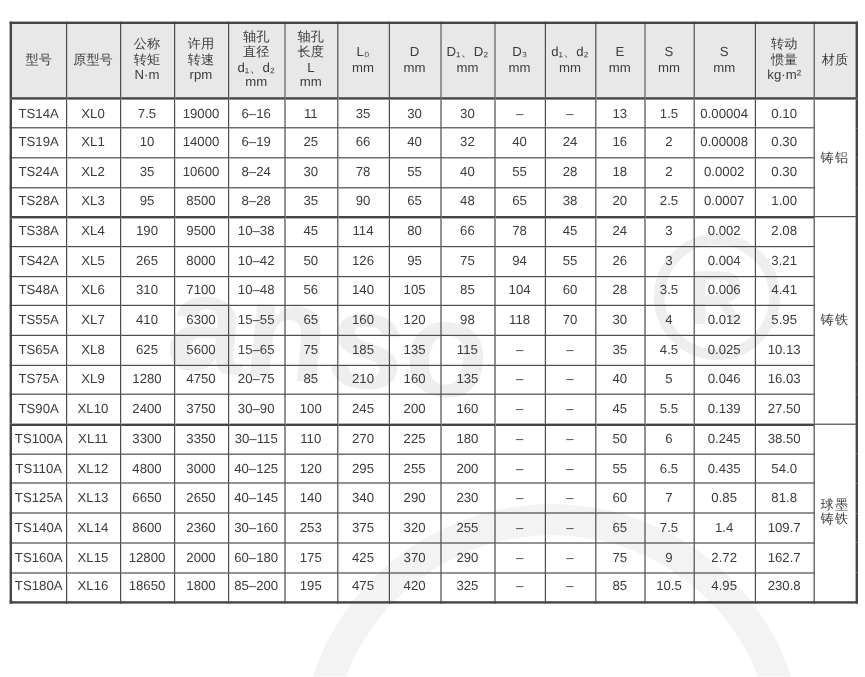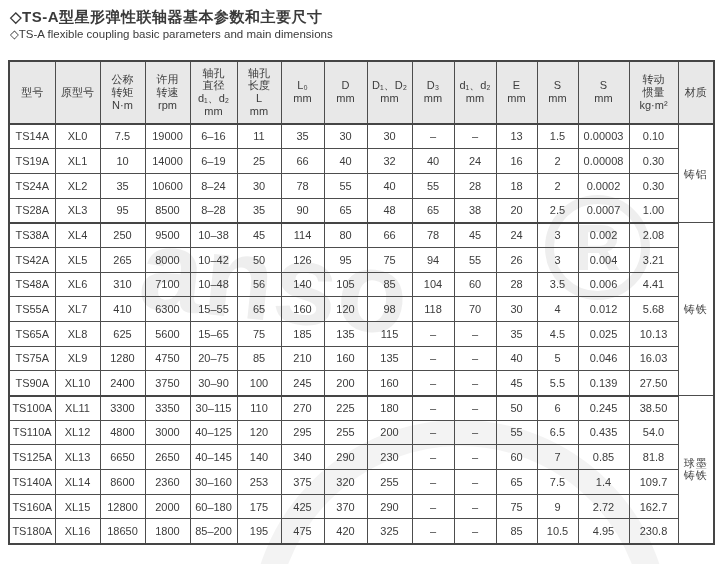--- a/index.html
+++ b/index.html
@@ -71,24 +71,20 @@
     line-height: 1.1;
   }
   table.params tr.group-end td { border-bottom: 2.5px solid #454545; margin-top: 20px; }
   td.material-cell { line-height: 1.25; letter-spacing: 1px; }
 </style>
 </head>
 <body>
 
 <div class="page">
 
-  <div class="titles">
-    <div class="title-cn">◇TS-A型星形弹性联轴器基本参数和主要尺寸</div>
-    <div class="title-en">◇TS-A flexible coupling basic parameters and main dimensions</div>
-  </div>
 
   <div class="watermark wm-latin">anso</div>
   <div class="watermark wm-reg">R</div>
   <div class="watermark wm-arc"></div>
 
   <table class="params">
     <colgroup>
         <col style="width: 46px;">
         <col style="width: 45px;">
         <col style="width: 45px;">
@@ -134,21 +130,21 @@
           <td>19000</td>
           <td>6–16</td>
           <td>11</td>
           <td>35</td>
           <td>30</td>
           <td>30</td>
           <td>–</td>
           <td>–</td>
           <td>13</td>
           <td>1.5</td>
-          <td>0.00003</td>
+          <td>0.00004</td>
           <td>0.10</td>
           <td class="material-cell" rowspan="4">铸铝</td>
         </tr>
         <tr>
           <td>TS19A</td>
           <td>XL1</td>
           <td>10</td>
           <td>14000</td>
           <td>6–19</td>
           <td>25</td>
@@ -192,21 +188,21 @@
           <td>65</td>
           <td>38</td>
           <td>20</td>
           <td>2.5</td>
           <td>0.0007</td>
           <td>1.00</td>
         </tr>
         <tr>
           <td>TS38A</td>
           <td>XL4</td>
-          <td>250</td>
+          <td>190</td>
           <td>9500</td>
           <td>10–38</td>
           <td>45</td>
           <td>114</td>
           <td>80</td>
           <td>66</td>
           <td>78</td>
           <td>45</td>
           <td>24</td>
           <td>3</td>
@@ -256,21 +252,21 @@
           <td>15–55</td>
           <td>65</td>
           <td>160</td>
           <td>120</td>
           <td>98</td>
           <td>118</td>
           <td>70</td>
           <td>30</td>
           <td>4</td>
           <td>0.012</td>
-          <td>5.68</td>
+          <td>5.95</td>
         </tr>
         <tr>
           <td>TS65A</td>
           <td>XL8</td>
           <td>625</td>
           <td>5600</td>
           <td>15–65</td>
           <td>75</td>
           <td>185</td>
           <td>135</td>

